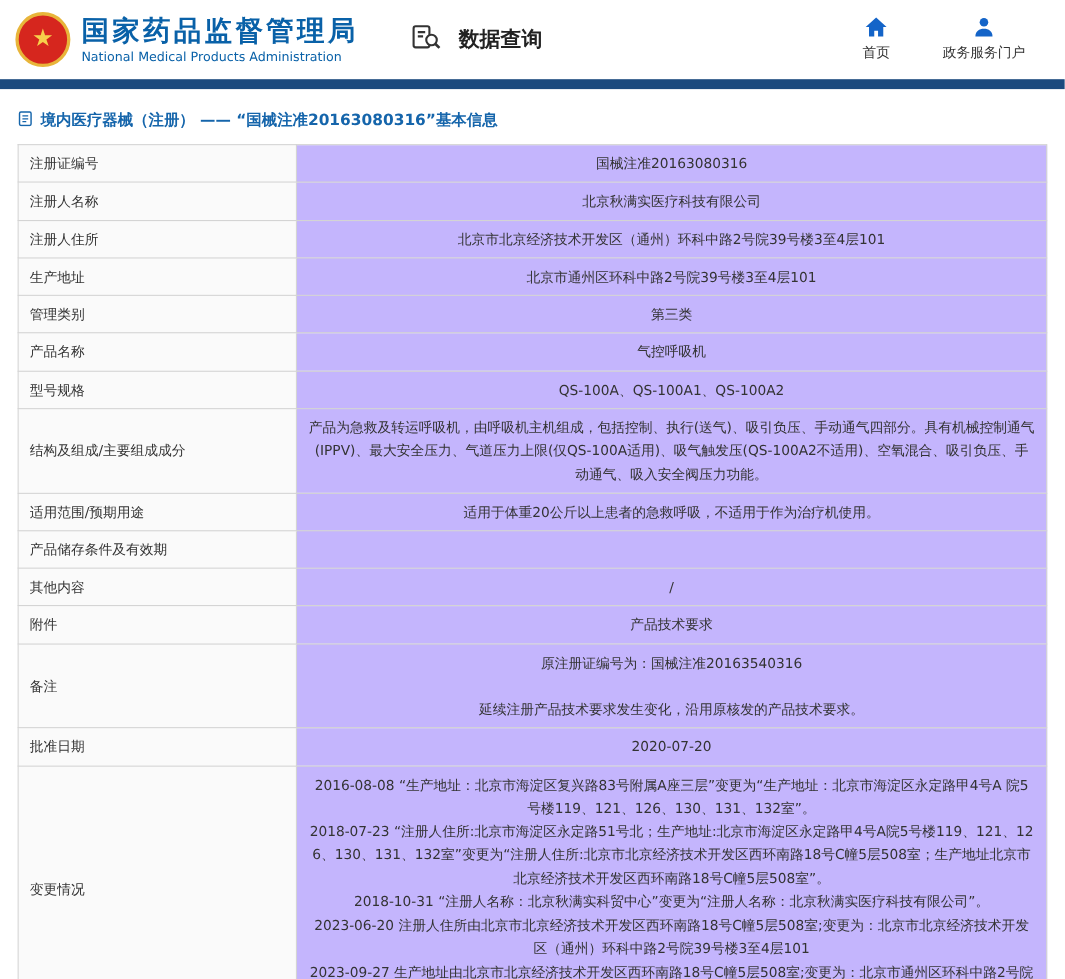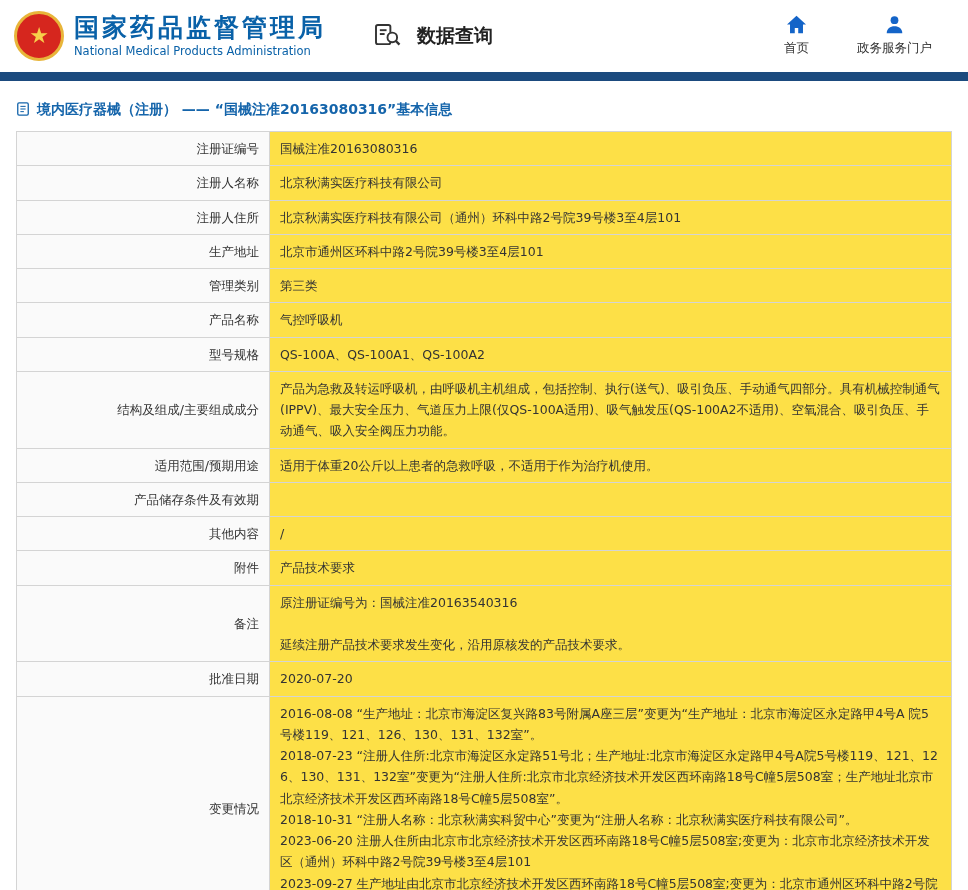--- a/index.html
+++ b/index.html
@@ -57,26 +57,26 @@
     font-size:12.5px;
   }
   .info-table td {
     border:1px solid #d4d4d4;
     padding:6px 10px;
     vertical-align:middle;
     height:28px;
     line-height:1.7;
   }
   td.label {
-    width:253px; text-align:right;
+    width:253px; 
     background:#fafafa; color:#333;
   }
   td.value {
-    text-align:left; white-space:pre-line; word-break:break-all;
-    background:#fde047;
+    text-align:center; white-space:pre-line; word-break:break-all;
+    background:#c4b5fd;
   }
 </style>
 </head>
 <body>
 
 <div class="header">
   <div class="emblem">
     <span class="star">★</span>
   </div>
   <div class="org-names">
@@ -136,21 +136,21 @@
         <tr>
           <td class="label">注册证编号</td>
           <td class="value">国械注准20163080316</td>
         </tr>
         <tr>
           <td class="label">注册人名称</td>
           <td class="value">北京秋满实医疗科技有限公司</td>
         </tr>
         <tr>
           <td class="label">注册人住所</td>
-          <td class="value">北京秋满实医疗科技有限公司（通州）环科中路2号院39号楼3至4层101</td>
+          <td class="value">北京市北京经济技术开发区（通州）环科中路2号院39号楼3至4层101</td>
         </tr>
         <tr>
           <td class="label">生产地址</td>
           <td class="value">北京市通州区环科中路2号院39号楼3至4层101</td>
         </tr>
         <tr>
           <td class="label">管理类别</td>
           <td class="value">第三类</td>
         </tr>
         <tr>

